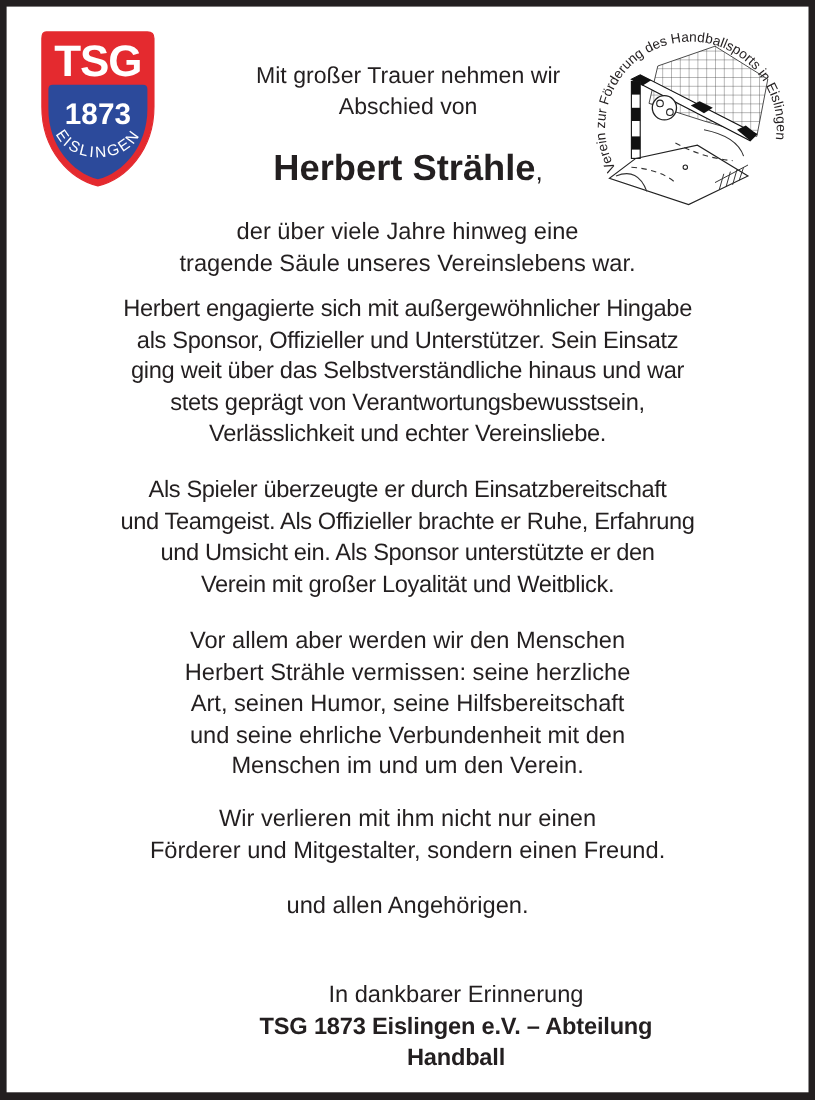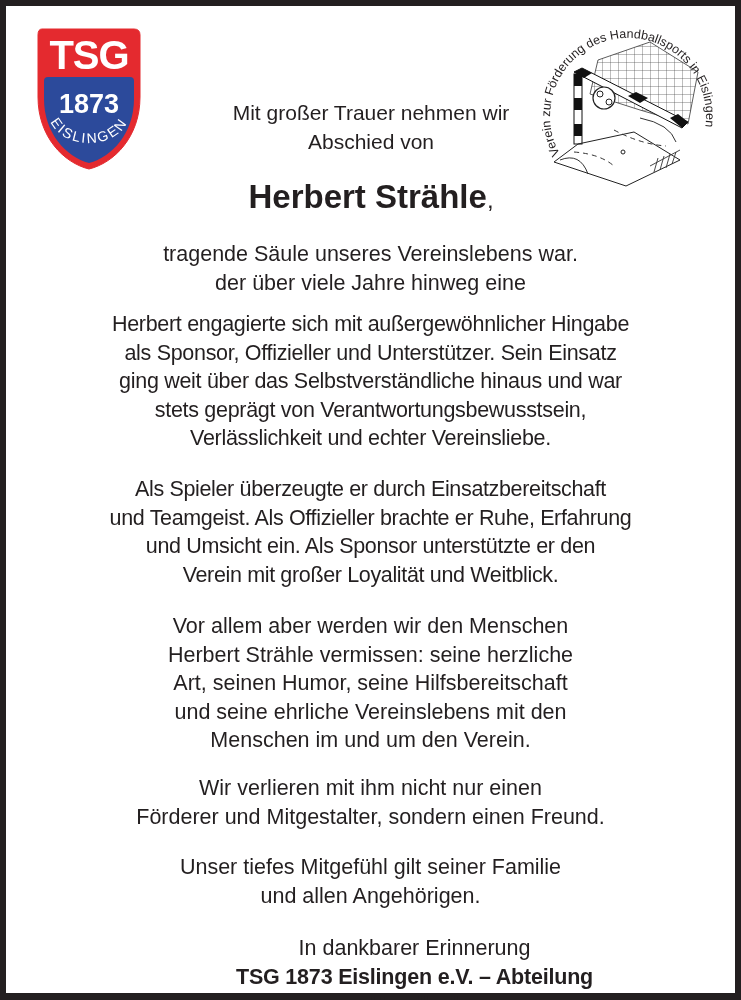--- a/index.html
+++ b/index.html
@@ -8,21 +8,21 @@
     background: #231f20;
     font-family: "Liberation Sans", sans-serif;
     color: #231f20;
   }
   .frame {
     position: absolute; left: 6px; top: 6px;
     width: 729px; height: 987px;
     background: #ffffff;
   }
   .abs { position: absolute; text-align: center; }
-  .center-text { text-align: center; white-space: nowrap; margin-top: 44px; }
+  .center-text { text-align: center; white-space: nowrap; }
 
   
   .tsg-logo { left: 28px; top: 19px; width: 110px; height: 148px; }
 
   
   .club-seal { left: 524px; top: 8px; width: 190px; height: 190px; }
 
   .intro {
     left: 185px; top: 48px; width: 360px;
     font-size: 21px; line-height: 29px;
@@ -115,22 +115,22 @@
   <div class="abs intro center-text">
     <span class="line">Mit großer Trauer nehmen wir</span>
     <span class="line">Abschied von</span>
   </div>
 
   <div class="abs name-line center-text">
     <span>Herbert Strähle</span><span class="comma">,</span>
   </div>
 
   <div class="abs body-block center-text p1">
+    <span class="line">der über viele Jahre hinweg eine</span>
     <span class="line">tragende Säule unseres Vereinslebens war.</span>
-    <span class="line">der über viele Jahre hinweg eine</span>
   </div>
 
   <div class="abs body-block center-text p2">
     <span class="line">Herbert engagierte sich mit außergewöhnlicher Hingabe</span>
     <span class="line">als Sponsor, Offizieller und Unterstützer. Sein Einsatz</span>
     <span class="line">ging weit über das Selbstverständliche hinaus und war</span>
     <span class="line">stets geprägt von Verantwortungsbewusstsein,</span>
     <span class="line">Verlässlichkeit und echter Vereinsliebe.</span>
   </div>
 
@@ -138,31 +138,30 @@
     <span class="line">Als Spieler überzeugte er durch Einsatzbereitschaft</span>
     <span class="line">und Teamgeist. Als Offizieller brachte er Ruhe, Erfahrung</span>
     <span class="line">und Umsicht ein. Als Sponsor unterstützte er den</span>
     <span class="line">Verein mit großer Loyalität und Weitblick.</span>
   </div>
 
   <div class="abs body-block center-text p4">
     <span class="line">Vor allem aber werden wir den Menschen</span>
     <span class="line">Herbert Strähle vermissen: seine herzliche</span>
     <span class="line">Art, seinen Humor, seine Hilfsbereitschaft</span>
-    <span class="line">und seine ehrliche Vereinslebens mit den</span>
+    <span class="line">und seine ehrliche Verbundenheit mit den</span>
     <span class="line">Menschen im und um den Verein.</span>
   </div>
 
   <div class="abs body-block center-text p5">
     <span class="line">Wir verlieren mit ihm nicht nur einen</span>
     <span class="line">Förderer und Mitgestalter, sondern einen Freund.</span>
   </div>
 
   <div class="abs body-block center-text p6">
-    <span class="line">Unser tiefes Mitgefühl gilt seiner Familie</span>
     <span class="line">und allen Angehörigen.</span>
   </div>
 
   <div class="abs body-block center-text sig">
     <span class="line">In dankbarer Erinnerung</span>
     <span class="line bold">TSG 1873 Eislingen e.V. – Abteilung</span>
     <span class="line bold">Handball</span>
   </div>
 
 </div>

